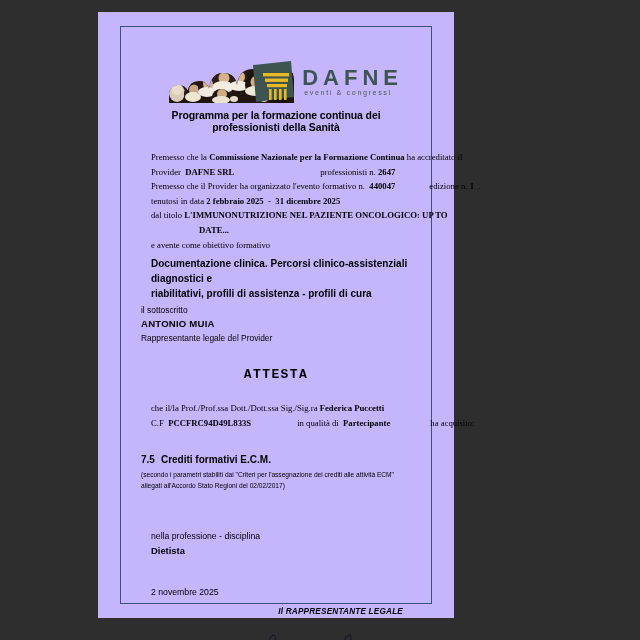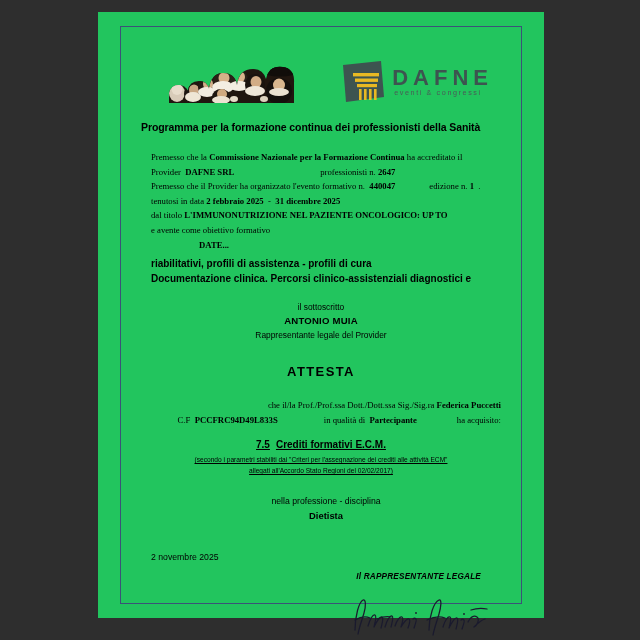--- a/index.html
+++ b/index.html
@@ -18,23 +18,23 @@
     position: relative;
     width: 640px;
     height: 640px;
   }
 
   
   #page {
     position: absolute;
     left: 98px;
     top: 12px;
-    width: 446px;
+    width: 356px;
     height: 606px;
-    background: #22c55e;
+    background: #c4b5fd;
     box-sizing: border-box;
   }
 
   #page-frame {
     position: absolute;
     left: 22px;
     top: 14px;
     right: 22px;
     bottom: 14px;
     border: 1.5px solid #3b5278;
@@ -95,23 +95,24 @@
   }
   .logo-sub {
     font-size: 7.2px;
     letter-spacing: 1.6px;
     color: #4a5a57;
     margin-left: 2px;
   }
 
   
   .doc-title {
+    text-align: center;
     font-size: 10.5px;
     font-weight: bold;
-    margin: 18px 0 0 0;
+    margin: 6px 0 0 0;
     letter-spacing: -0.1px;
   }
 
   .body-block {
     margin-top: 17px;
     font-size: 8.7px;
     line-height: 14.6px;
     padding-left: 10px;
   }
   .body-line {
@@ -123,85 +124,82 @@
 
   .objective {
     margin-top: 4px;
     padding-left: 10px;
     font-size: 10px;
     font-weight: bold;
     line-height: 15px;
   }
 
   .signer {
-    margin-top: 14px;
-    text-align: center;
+    margin-top: 2px;
+    text-align: left;
     line-height: 14px;
   }
   .signer-intro { font-size: 8.4px; }
   .signer-name { font-size: 9.6px; font-weight: bold; letter-spacing: 0.2px; }
   .signer-role { font-size: 8.4px; }
 
   .attesta {
     margin-top: 22px;
     text-align: center;
     font-size: 13px;
     font-weight: bold;
     letter-spacing: 1.4px;
+    font-family: Liberation Mono, monospace;
   }
 
   .recipient {
     margin-top: 19px;
     padding-left: 10px;
     font-size: 8.7px;
     line-height: 14.6px;
-    text-align: right;
   }
   .recipient .sp-1 { display: inline-block; width: 46px; }
   .recipient .sp-2 { display: inline-block; width: 40px; }
 
   .credits {
-    margin-top: 12px;
-    text-align: center;
-    text-decoration: underline;
+    margin-top: 24px;
   }
   .credits-main {
     font-size: 10px;
     font-weight: bold;
   }
   .credits-main .num { margin-right: 6px; }
   .credits-note {
     font-size: 6.6px;
     line-height: 11px;
     margin-top: 4px;
   }
 
   .profession {
-    margin-top: 18px;
+    margin-top: 38px;
     padding-left: 10px;
     font-size: 8.7px;
     line-height: 14.6px;
-    text-align: center;
   }
   .profession-value { font-weight: bold; font-size: 9.4px; }
 
   .footer {
     position: relative;
     margin-top: 28px;
     height: 90px;
   }
   .doc-date {
     position: absolute;
     left: 10px;
     top: 0;
     font-size: 8.7px;
   }
   .rep-label {
     position: absolute;
-    right: 20px;
+    right: 8px;
     top: 20px;
     font-size: 8.2px;
     font-style: italic;
     font-weight: bold;
     letter-spacing: 0.2px;
   }
   .signature {
     position: absolute;
     right: 10px;
     top: 34px;
@@ -297,28 +295,28 @@
           <div class="body-line"><span>Premesso che la </span><span class="b">Commissione Nazionale per la Formazione Continua</span><span> ha accreditato il</span></div>
 
           <div class="body-line"><span>Provider</span>&nbsp;&nbsp;<span class="b">DAFNE SRL</span><span style="display:inline-block;width:86px"></span><span>professionisti n.</span>&nbsp;<span class="b">2647</span></div>
 
           <div class="body-line"><span>Premesso che il Provider ha organizzato l'evento formativo n.</span>&nbsp;&nbsp;<span class="b">440047</span><span style="display:inline-block;width:34px"></span><span>edizione n.</span>&nbsp;<span class="b">1</span>&nbsp;&nbsp;<span>.</span></div>
 
           <div class="body-line"><span>tenutosi in data</span>&nbsp;<span class="b">2 febbraio 2025</span>&nbsp;&nbsp;<span>-</span>&nbsp;&nbsp;<span class="b">31 dicembre 2025</span></div>
 
           <div class="body-line"><span>dal titolo</span>&nbsp;<span class="b">L'IMMUNONUTRIZIONE NEL PAZIENTE ONCOLOGICO: UP TO</span></div>
 
+          <div class="body-line indent-title"><span class="b">DATE...</span></div>
+
           <div class="body-line">e avente come obiettivo formativo</div>
-
-          <div class="body-line indent-title"><span class="b">DATE...</span></div>
         </div>
 
         <div class="objective">
+          <div>Documentazione clinica. Percorsi clinico-assistenziali diagnostici e</div>
           <div>riabilitativi, profili di assistenza - profili di cura</div>
-          <div>Documentazione clinica. Percorsi clinico-assistenziali diagnostici e</div>
         </div>
 
         <div class="signer">
           <div class="signer-intro">il sottoscritto</div>
           <div class="signer-name">ANTONIO MUIA</div>
           <div class="signer-role">Rappresentante legale del Provider</div>
         </div>
 
         <div class="attesta">ATTESTA</div>
 

